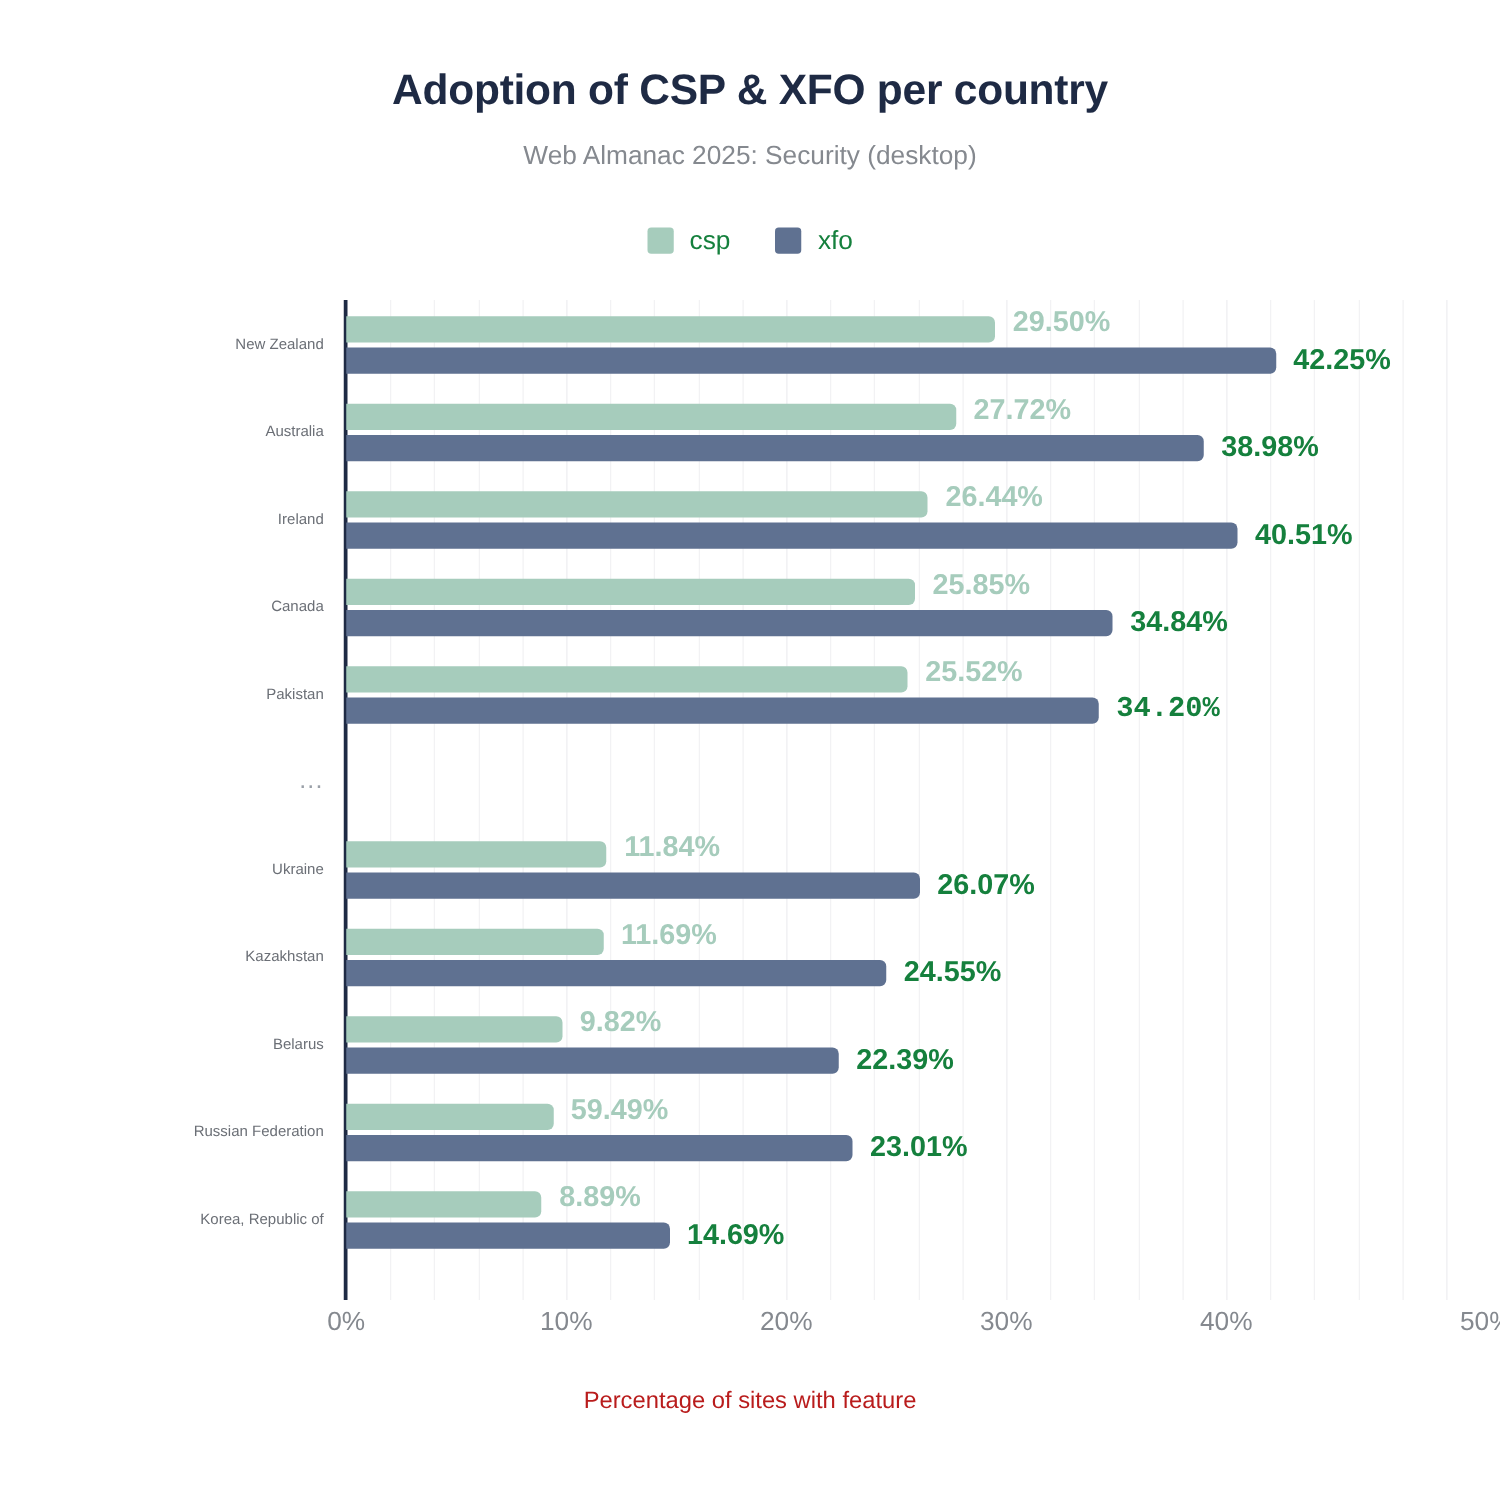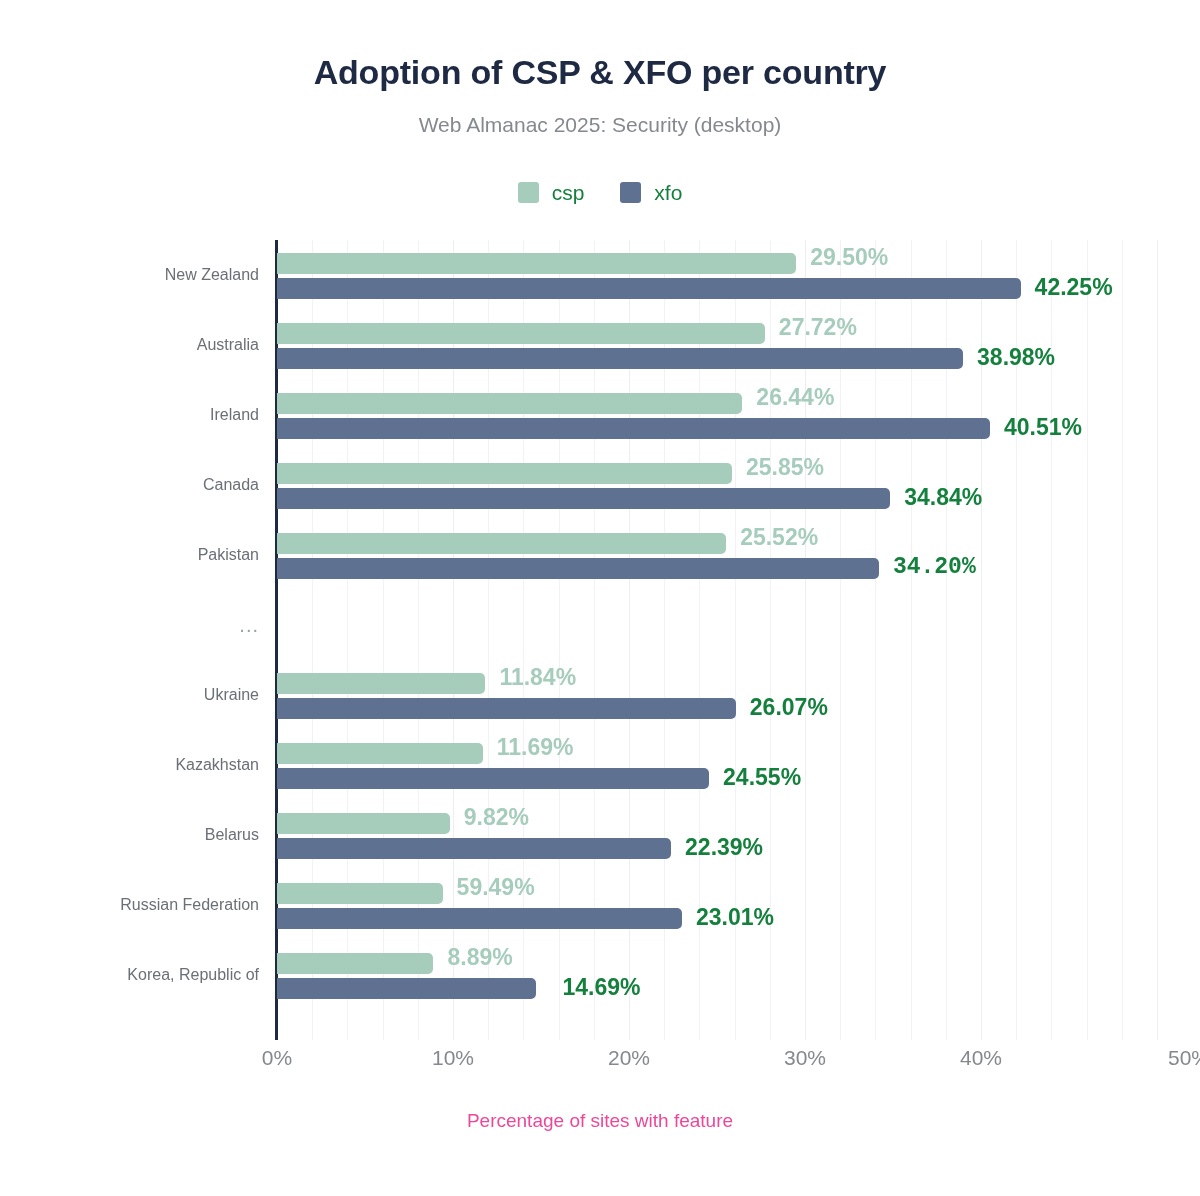--- a/index.html
+++ b/index.html
@@ -115,21 +115,21 @@
     left: 0;
     right: -400px;
     height: 70px;
   }
   .row-label {
     position: absolute;
     right: calc(100% + 18px);
     top: 50%;
     transform: translateY(-50%);
     white-space: nowrap;
-    font-size: 16px;
+    font-size: 12px;
     color: #6b6f76;
     text-align: right;
   }
   .row.gap-row .row-label {
     font-size: 20px;
     color: #9aa0a8;
     letter-spacing: 1px;
   }
 
   .bar {
@@ -177,21 +177,21 @@
     color: #85898f;
     white-space: nowrap;
   }
   .xlabel {
     position: absolute;
     top: 1110px;
     left: 0;
     width: 1200px;
     text-align: center;
     font-size: 19px;
-    color: #ec4899;
+    color: #b91c1c;
   }
 </style>
 </head>
 <body>
 
 <div class="chart-root">
 
   <div class="title">Adoption of CSP &amp; XFO per country</div>
   <div class="subtitle">Web Almanac 2025: Security (desktop)</div>
 
@@ -300,21 +300,21 @@
           <div class="bar csp" style="width: 165.616px;"></div>
           <div class="bar-value csp" style="left: 179.616px;">59.49%</div>
           <div class="bar xfo" style="width: 404.976px;"></div>
           <div class="bar-value xfo" style="left: 418.976px;">23.01%</div>
         </div>
         <div class="row" style="top: 700px;">
           <div class="row-label">Korea, Republic of</div>
           <div class="bar csp" style="width: 156.464px;"></div>
           <div class="bar-value csp" style="left: 170.464px;">8.89%</div>
           <div class="bar xfo" style="width: 258.544px;"></div>
-          <div class="bar-value xfo" style="left: 272.544px; margin-left: 13px;">14.69%</div>
+          <div class="bar-value xfo" style="left: 272.544px;">14.69%</div>
         </div>
       </div>
   </div>
 
   <div class="xticks" id="xticks">
       <div class="xtick" style="left: 0px;">0%</div>
       <div class="xtick" style="left: 176px;">10%</div>
       <div class="xtick" style="left: 352px;">20%</div>
       <div class="xtick" style="left: 528px;">30%</div>
       <div class="xtick" style="left: 704px;">40%</div>

